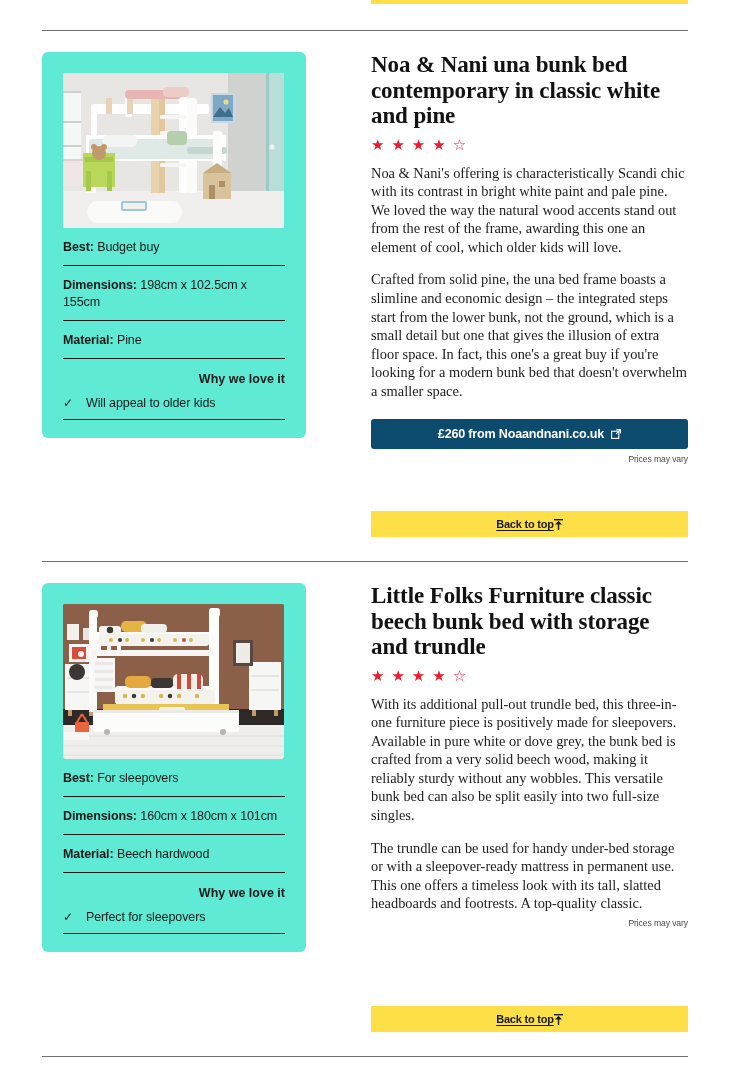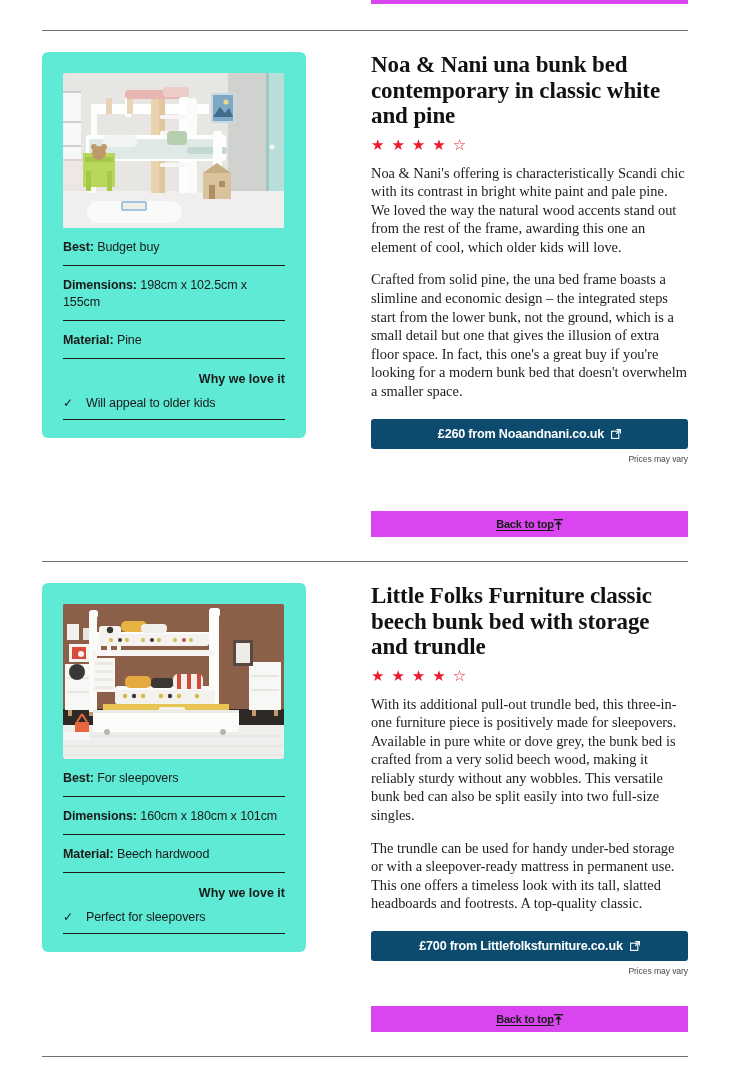--- a/index.html
+++ b/index.html
@@ -152,21 +152,21 @@
     margin-top: 5px;
     letter-spacing: -0.1px;
   }
 
   
   .backtop {
     position: absolute;
     left: 371px;
     width: 317px;
     height: 26px;
-    background: #d946ef;
+    background: #fde047;
     display: flex;
     align-items: center;
     justify-content: center;
     gap: 0;
     cursor: pointer;
   }
   .backtop-label {
     font-size: 11px;
     font-weight: 700;
     color: #1a1a1a;
@@ -445,30 +445,20 @@
       <h2 class="prod-title">Little Folks Furniture classic beech bunk bed with storage and trundle</h2>
       <div class="stars">
         <span>★</span>
         <span>★</span>
         <span>★</span>
         <span>★</span>
         <span>☆</span>
       </div>
       <p class="body-p">With its additional pull-out trundle bed, this three-in-one furniture piece is positively made for sleepovers. Available in pure white or dove grey, the bunk bed is crafted from a very solid beech wood, making it reliably sturdy without any wobbles. This versatile bunk bed can also be split easily into two full-size singles.</p>
       <p class="body-p">The trundle can be used for handy under-bed storage or with a sleepover-ready mattress in permanent use. This one offers a timeless look with its tall, slatted headboards and footrests. A top-quality classic.</p>
-      <a class="cta" href="#">
-        <span>£700 from Littlefolksfurniture.co.uk</span>
-        <span>
-          <svg width="10" height="10" viewBox="0 0 10 10">
-              <rect x="0.6" y="2.2" width="7.2" height="7.2" fill="none" stroke="#fff" stroke-width="1.1"></rect>
-              <path d="M5.4 0.6 H9.4 V4.6" fill="none" stroke="#fff" stroke-width="1.1"></path>
-              <path d="M9.2 0.8 L5.2 4.8" stroke="#fff" stroke-width="1.1"></path>
-            </svg>
-        </span>
-      </a>
       <div class="prices">Prices may vary</div>
     </div>
   </div>
 
   <div class="backtop" style="top:1006px;">
     <span class="backtop-label">Back to top</span>
     <span>
       <svg width="9" height="11" viewBox="0 0 9 11">
           <rect x="0" y="0" width="9" height="1.4" fill="#1a1a1a"></rect>
           <rect x="3.8" y="2.6" width="1.4" height="8.4" fill="#1a1a1a"></rect>

